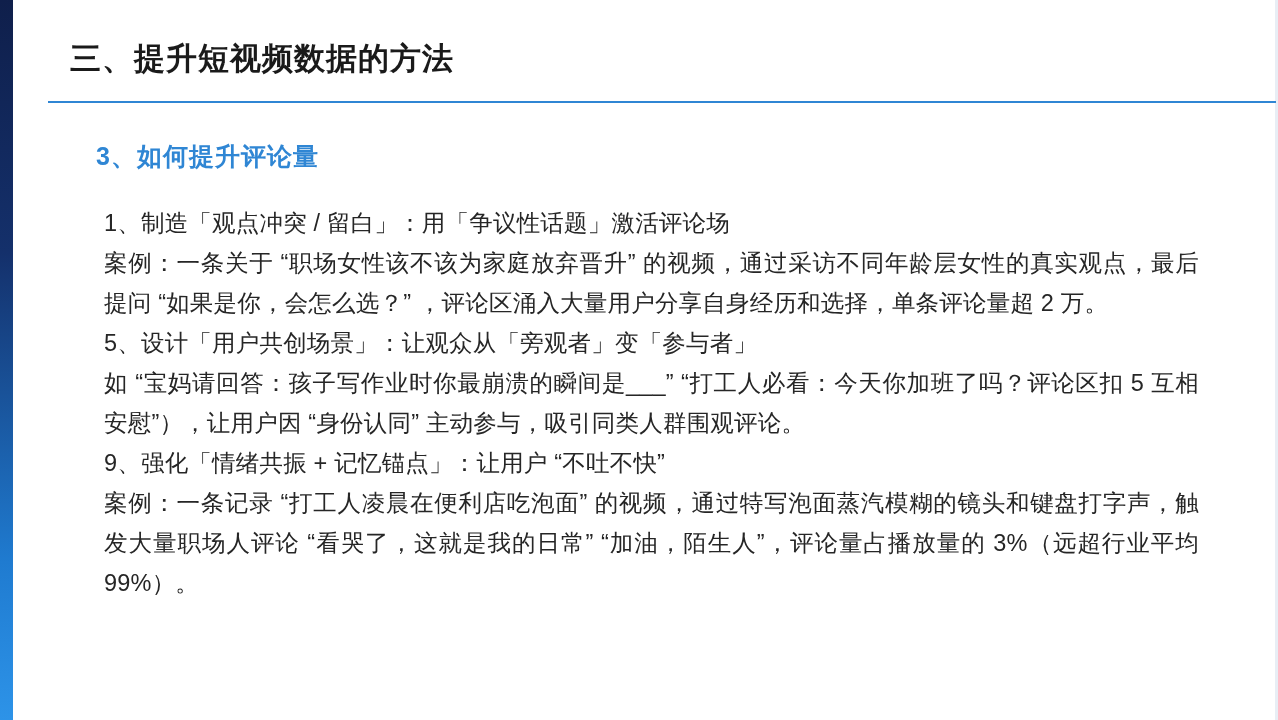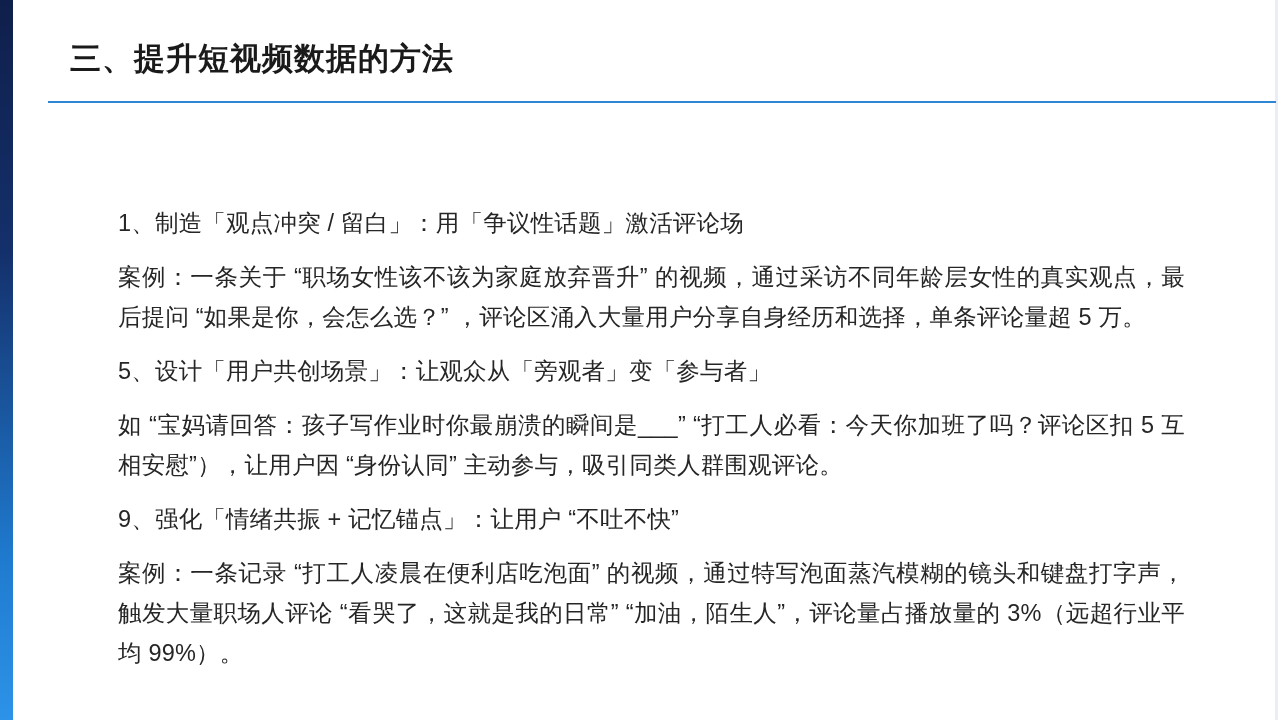--- a/index.html
+++ b/index.html
@@ -77,44 +77,45 @@
   .body-block {
     position: absolute;
     left: 104px;
     top: 203px;
     width: 1095px;
   }
   .para {
     font-size: 23.5px;
     line-height: 40px;
     color: #262626;
-    margin: 14px;
+    margin: 0;
     letter-spacing: 0.2px;
     text-align: justify;
   }
   .para.lead {
     margin-top: 0;
   }
 </style>
 </head>
 <body>
 
 <div class="slide">
 
   <div class="left-bar"></div>
   <div class="right-edge"></div>
 
   <div class="title-area">
     <div class="slide-title">三、提升短视频数据的方法</div>
     <div class="title-rule"></div>
   </div>
 
+  <div class="section-heading">3、如何提升评论量</div>
 
   <div class="body-block">
     <p class="para lead">1、制造「观点冲突 / 留白」：用「争议性话题」激活评论场</p>
-    <p class="para">案例：一条关于 “职场女性该不该为家庭放弃晋升” 的视频，通过采访不同年龄层女性的真实观点，最后提问 “如果是你，会怎么选？” ，评论区涌入大量用户分享自身经历和选择，单条评论量超 5 万。</p>
+    <p class="para">案例：一条关于 “职场女性该不该为家庭放弃晋升” 的视频，通过采访不同年龄层女性的真实观点，最后提问 “如果是你，会怎么选？” ，评论区涌入大量用户分享自身经历和选择，单条评论量超 2 万。</p>
     <p class="para">5、设计「用户共创场景」：让观众从「旁观者」变「参与者」</p>
     <p class="para">如 “宝妈请回答：孩子写作业时你最崩溃的瞬间是___” “打工人必看：今天你加班了吗？评论区扣 5 互相安慰”），让用户因 “身份认同” 主动参与，吸引同类人群围观评论。</p>
     <p class="para">9、强化「情绪共振 + 记忆锚点」：让用户 “不吐不快”</p>
     <p class="para">案例：一条记录 “打工人凌晨在便利店吃泡面” 的视频，通过特写泡面蒸汽模糊的镜头和键盘打字声，触发大量职场人评论 “看哭了，这就是我的日常” “加油，陌生人”，评论量占播放量的 3%（远超行业平均 99%）。</p>
   </div>
 
 </div>
 
 </body></html>

